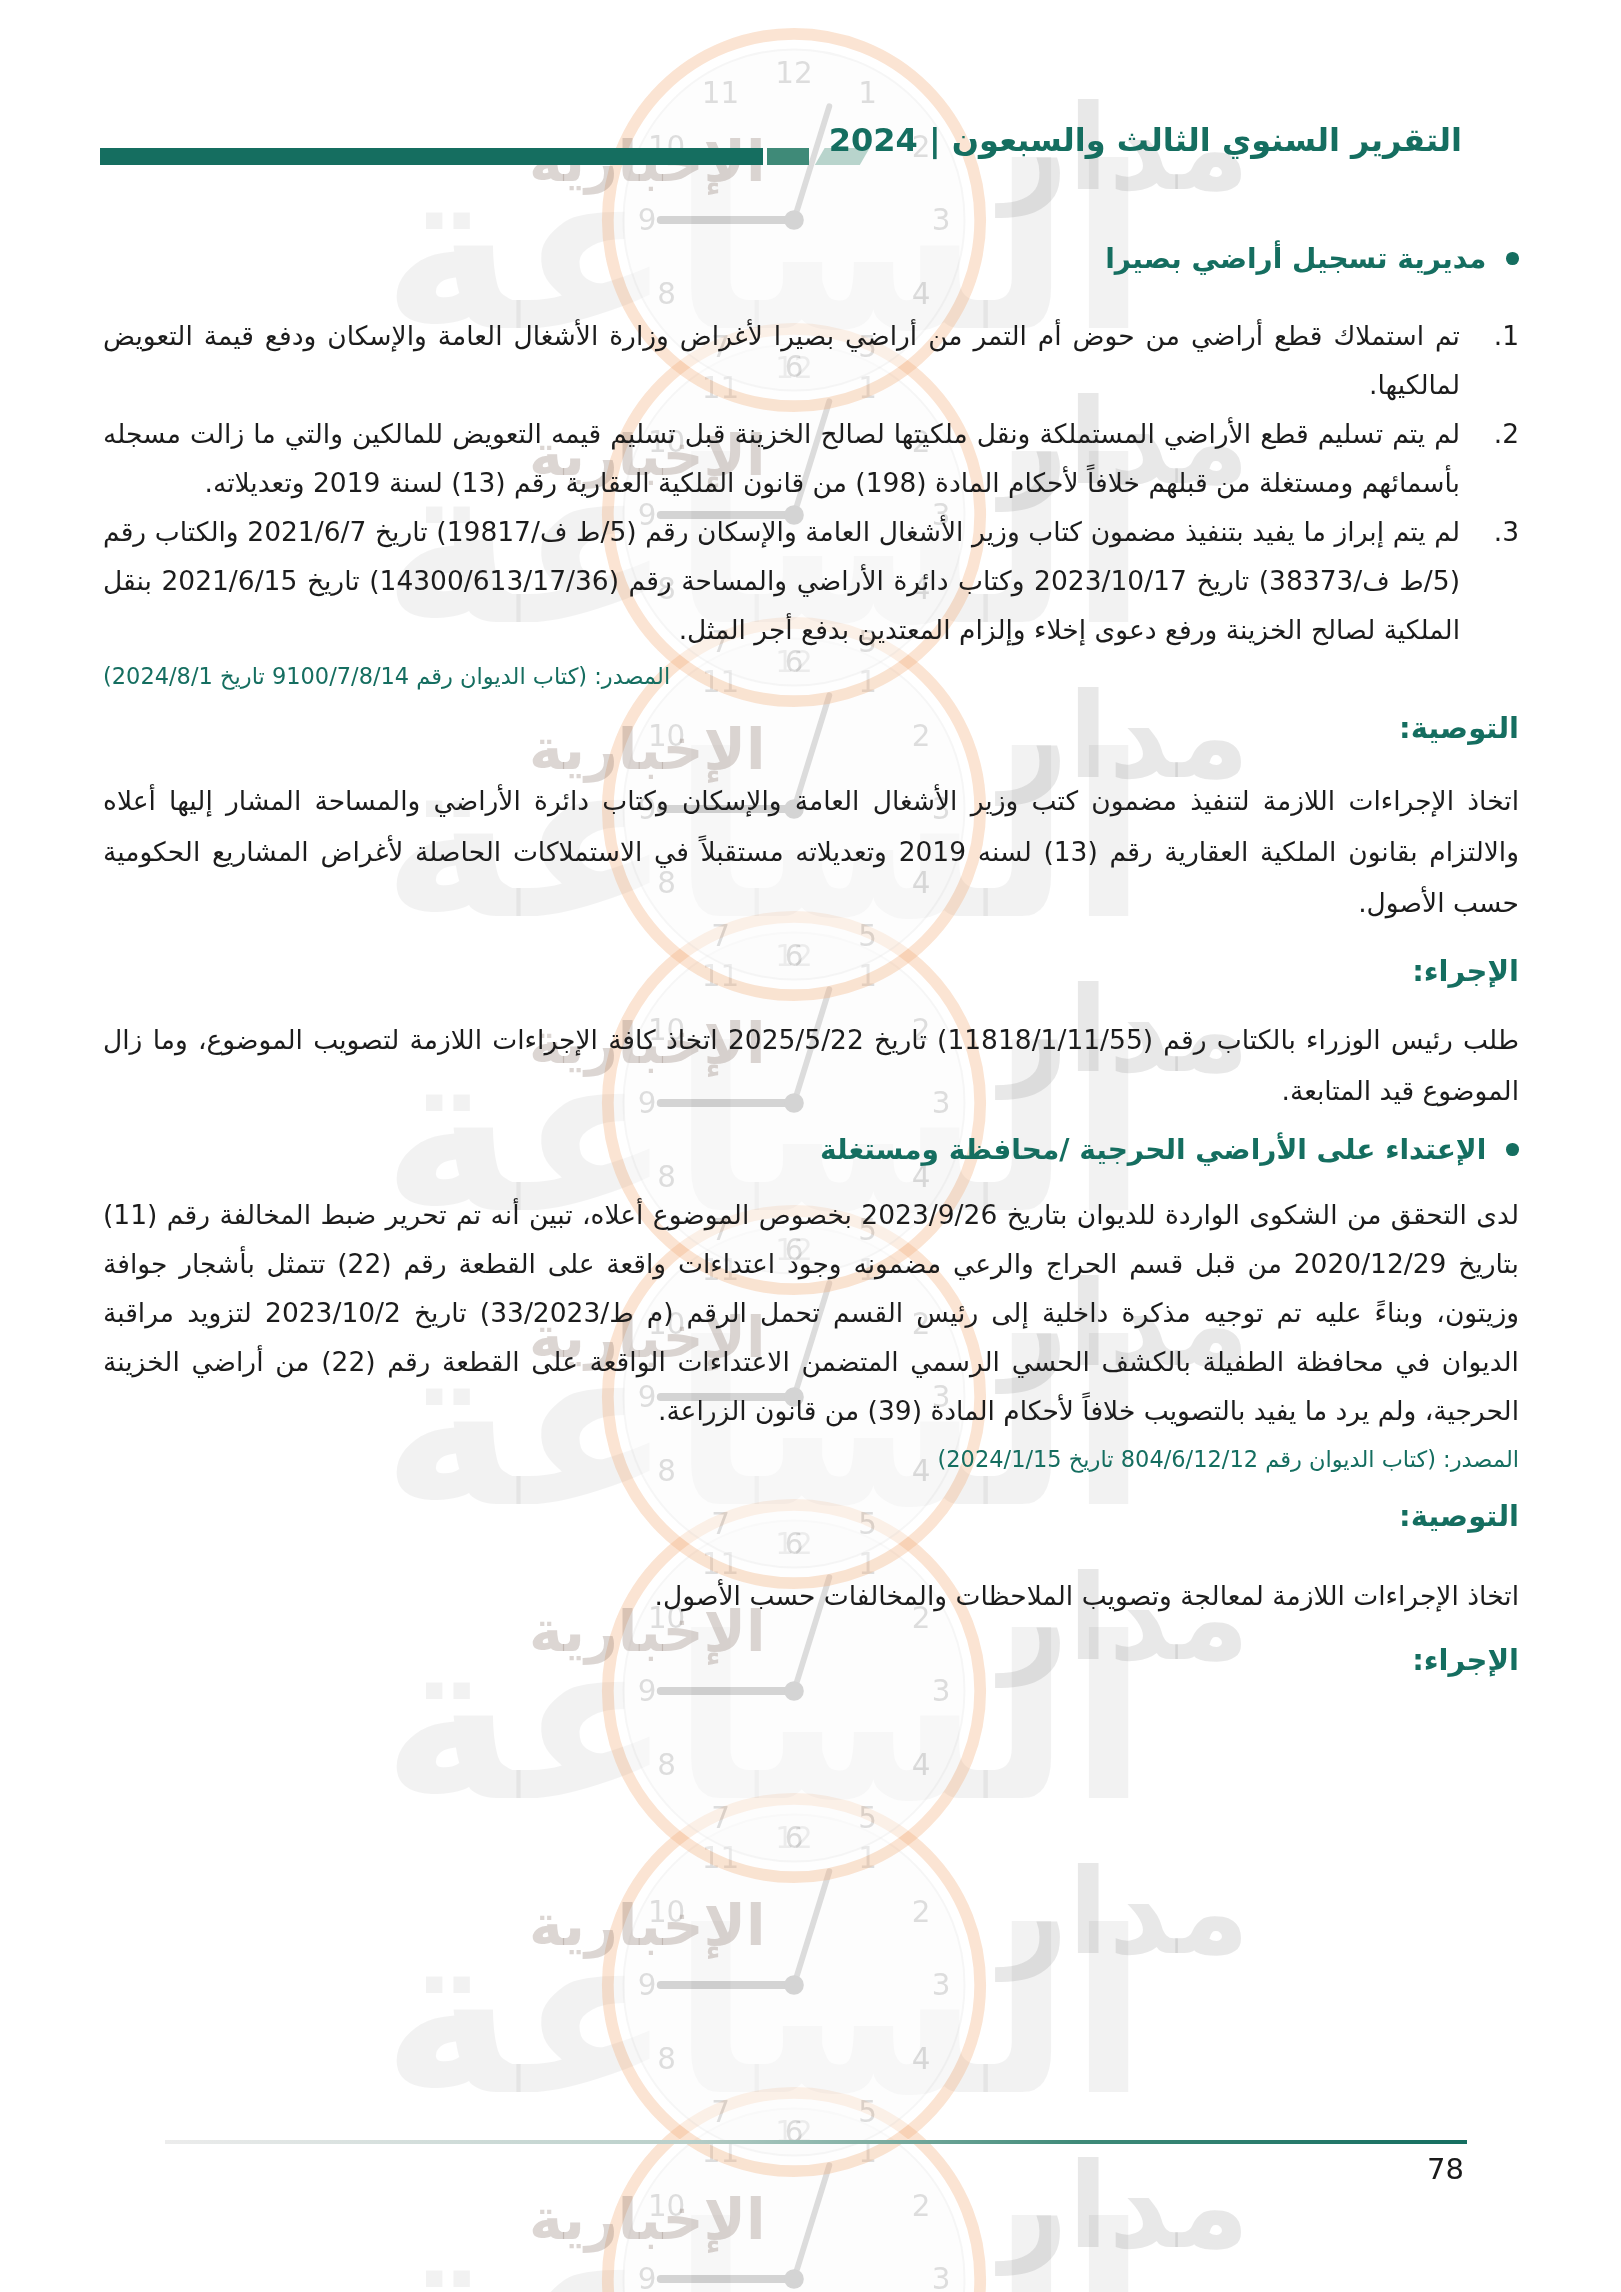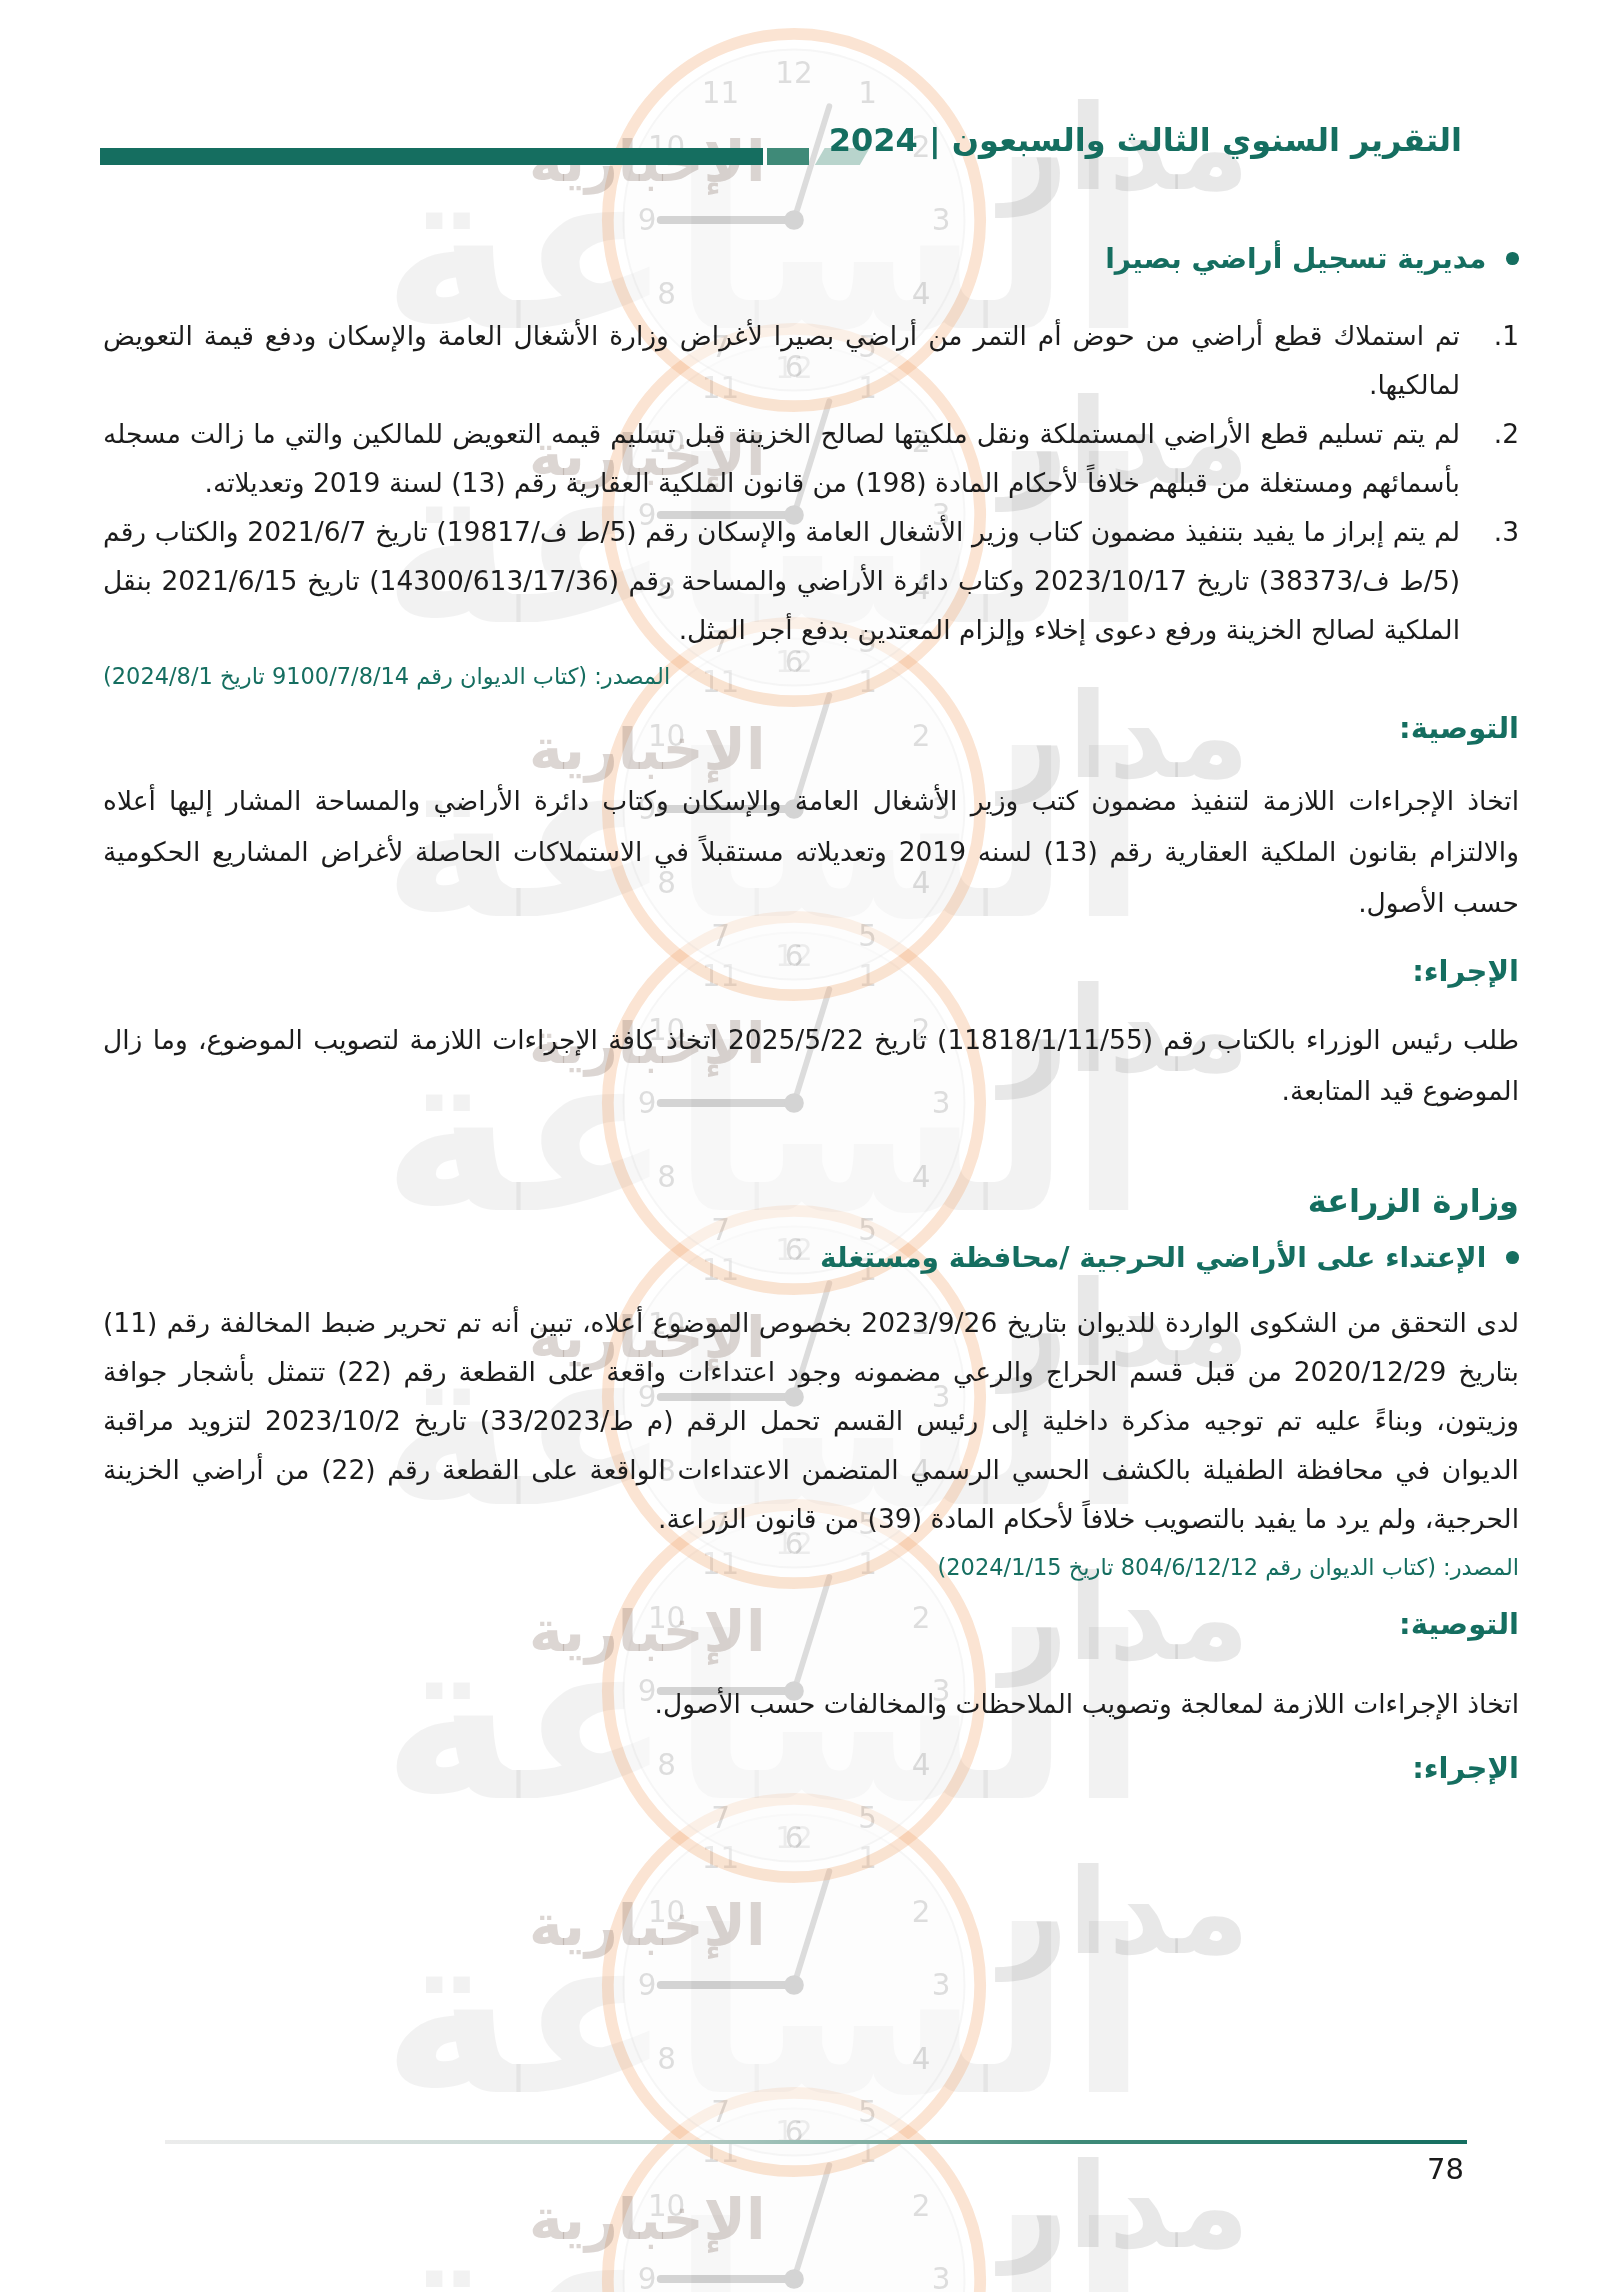--- a/index.html
+++ b/index.html
@@ -328,21 +328,20 @@
     </div>
 
     <p class="source mt8">المصدر: (كتاب الديوان رقم 9100/7/8/14 تاريخ 2024/8/1)</p>
 
     <div class="sub-heading mt18">التوصية:</div>
     <p class="para mt26">اتخاذ الإجراءات اللازمة لتنفيذ مضمون كتب وزير الأشغال العامة والإسكان وكتاب دائرة الأراضي والمساحة المشار إليها أعلاه والالتزام بقانون الملكية العقارية رقم (13) لسنه 2019 وتعديلاته مستقبلاً في الاستملاكات الحاصلة لأغراض المشاريع الحكومية حسب الأصول.</p>
 
     <div class="sub-heading mt24">الإجراء:</div>
     <p class="para mt22">طلب رئيس الوزراء بالكتاب رقم (11818/1/11/55) تاريخ 2025/5/22 اتخاذ كافة الإجراءات اللازمة لتصويب الموضوع، وما زال الموضوع قيد المتابعة.</p>
 
-    <div class="ministry-title mt64">وزارة الزراعة</div>
 
     <div class="bullet-row mt14 mb0">
       <span class="bullet-dot"></span>
       <span>الإعتداء على الأراضي الحرجية /محافظة ومستغلة</span>
     </div>
 
     <p class="para lh50 mt22">لدى التحقق من الشكوى الواردة للديوان بتاريخ 2023/9/26 بخصوص الموضوع أعلاه، تبين أنه تم تحرير ضبط المخالفة رقم (11) بتاريخ 2020/12/29 من قبل قسم الحراج والرعي مضمونه وجود اعتداءات واقعة على القطعة رقم (22) تتمثل بأشجار جوافة وزيتون، وبناءً عليه تم توجيه مذكرة داخلية إلى رئيس القسم تحمل الرقم  (م ط/33/2023) تاريخ 2023/10/2 لتزويد مراقبة الديوان في محافظة الطفيلة بالكشف الحسي الرسمي المتضمن الاعتداءات الواقعة على القطعة رقم (22) من أراضي الخزينة الحرجية، ولم يرد ما يفيد بالتصويب خلافاً لأحكام المادة (39) من قانون الزراعة.</p>
 
     <p class="source mt10">المصدر: (كتاب الديوان رقم 804/6/12/12 تاريخ 2024/1/15)</p>
 

